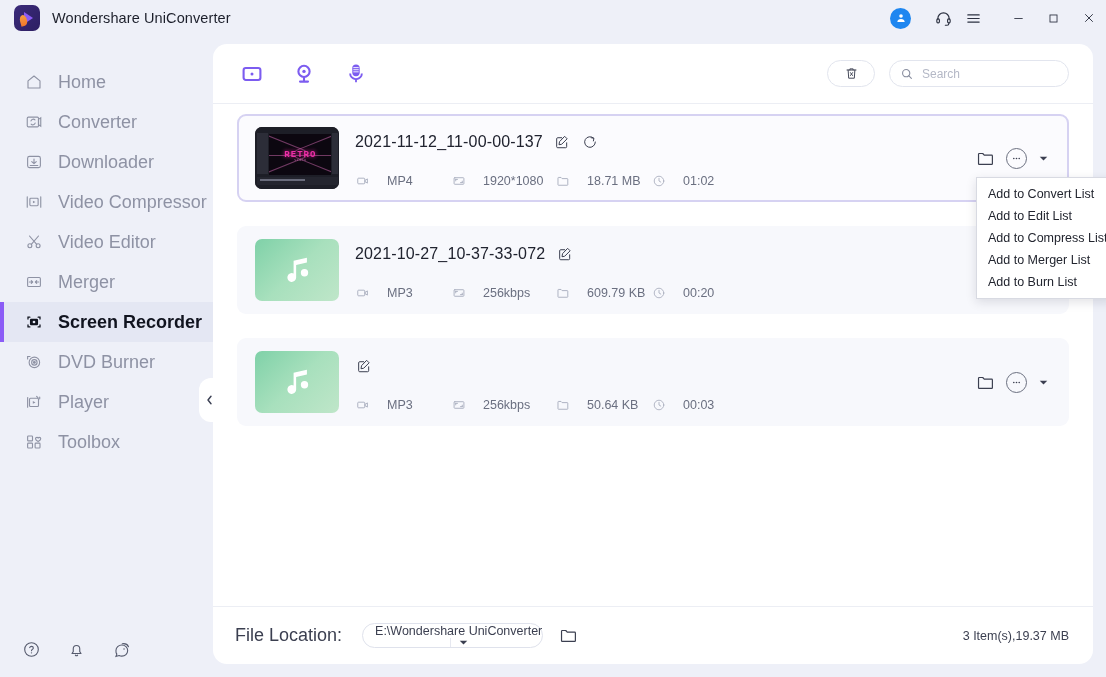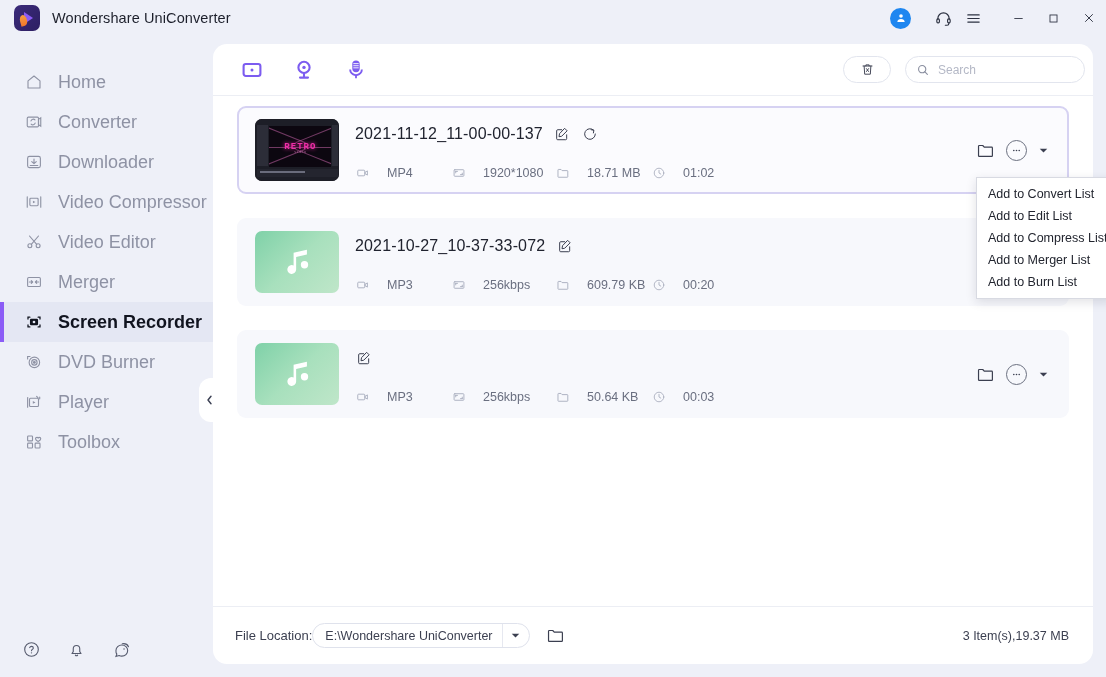--- a/index.html
+++ b/index.html
@@ -89,22 +89,22 @@
     color: #3a3f52; font-size: 10px;
   }
 
   
   .main {
     position: absolute; left: 213px; top: 44px;
     width: 880px; height: 620px;
     background: #ffffff; border-radius: 14px;
   }
   .main-toolbar {
-    height: 52px; display: flex; align-items: center;
-    border-bottom: 1px solid #eceef4; padding: 0 8px 0 26px;
+    height: 60px; display: flex; align-items: center;
+    border-bottom: 1px solid #eceef4; padding: 0 24px 0 26px;
   }
   .rec-icons { display: flex; align-items: center; gap: 26px; }
   .rec-ic { width: 26px; height: 26px; display: flex; align-items: center; justify-content: center; color: #7c5cf0; }
   .tool-right { margin-left: auto; display: flex; align-items: center; gap: 14px; }
   .trash-pill {
     width: 48px; height: 27px; border: 1px solid #e2e5ee; border-radius: 14px;
     display: flex; align-items: center; justify-content: center; color: #3b3f50;
   }
   .searchbox {
     width: 180px; height: 27px; border: 1px solid #e2e5ee; border-radius: 14px;
@@ -204,25 +204,25 @@
     height: 22px; display: flex; align-items: center;
     padding-left: 11px; font-size: 12.5px; color: #22252f; white-space: nowrap;
   }
 
   
   .bottombar {
     position: absolute; left: 0; bottom: 0; width: 880px; height: 58px;
     border-top: 1px solid #eceef4;
     display: flex; align-items: center; padding: 0 24px 0 22px;
   }
-  .bb-label { font-size: 13px; color: #3b3f50; margin-right: 0; text-align: center; }
+  .bb-label { font-size: 18px; color: #3b3f50; margin-right: 20px; text-align: center; }
   .loc-select {
     height: 25px; border: 1px solid #dfe2ec; border-radius: 13px;
     display: flex; align-items: center; padding: 0 0 0 12px;
-    font-size: 12.5px; color: #3b3f50;
+    font-size: 12.5px; color: #3b3f50; flex-direction: column;
   }
   .loc-caret {
     width: 27px; height: 23px; display: flex; align-items: center; justify-content: center;
     border-left: 1px solid #e6e8f0; margin-left: 9px; font-size: 8px; color: #3b3f50;
   }
   .bb-folder { margin-left: 16px; color: #3b3f50; display: flex; align-items: center; }
   .bb-status { margin-left: auto; font-size: 12.5px; color: #3b3f50; }
 
   svg { display: block; }
 </style>

